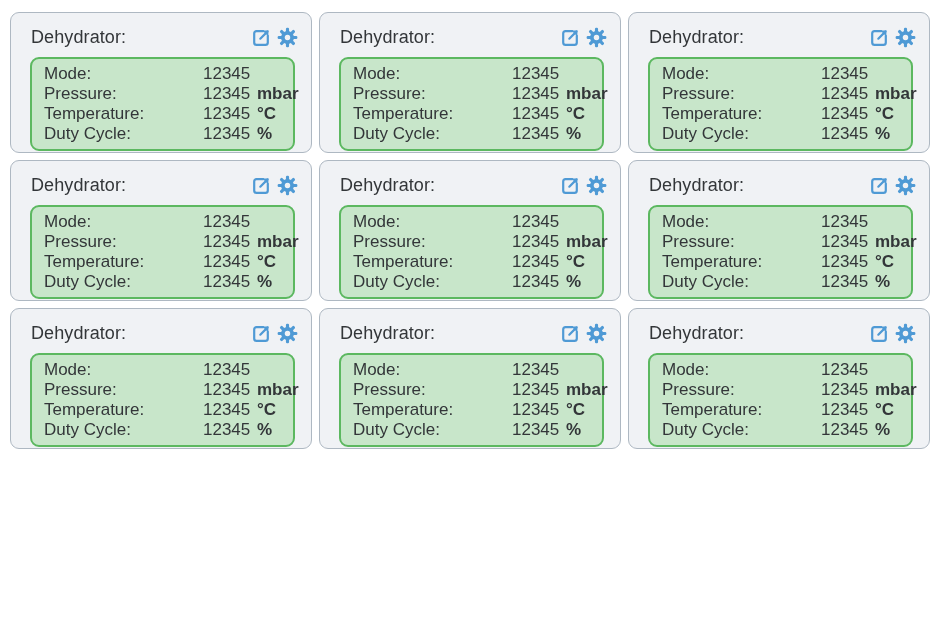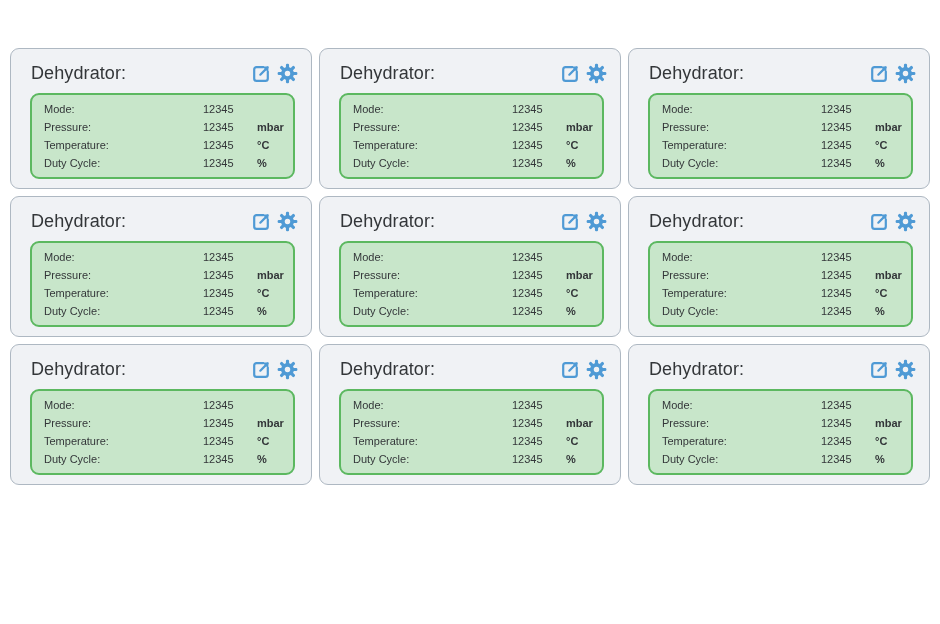--- a/index.html
+++ b/index.html
@@ -11,21 +11,20 @@
   .page {
     width: 940px;
     height: 467px;
     box-sizing: border-box;
     padding: 12px 10px 18px 10px;
     display: grid;
     grid-template-columns: repeat(3, 1fr);
     grid-template-rows: repeat(3, 1fr);
     column-gap: 7px;
     row-gap: 7px;
-    margin-top: 36px;
   }
   .card {
     box-sizing: border-box;
     background: var(--card-bg, #f0f2f5);
     border: 1.5px solid var(--card-border, #aeb8c2);
     border-radius: 9px;
     padding: 6px 12px 9px 12px;
     display: flex;
     flex-direction: column;
     overflow: hidden;
@@ -69,21 +68,21 @@
     border: 2px solid var(--panel-border, #5cb860);
     border-radius: 9px;
     padding: 5px 12px;
     display: flex;
     flex-direction: column;
   }
   .reading-row {
     flex: 1;
     display: flex;
     align-items: center;
-    font-size: 11px;
+    font-size: 17px;
     color: var(--text, #333639);
   }
   .reading-label { width: 159px; flex: none; }
   .reading-value { width: 54px; flex: none; }
   .reading-unit  { flex: 1; font-weight: bold; }
 </style>
 </head>
 <body style="background: rgb(255, 255, 255);">
 
 <div class="page" id="grid">

